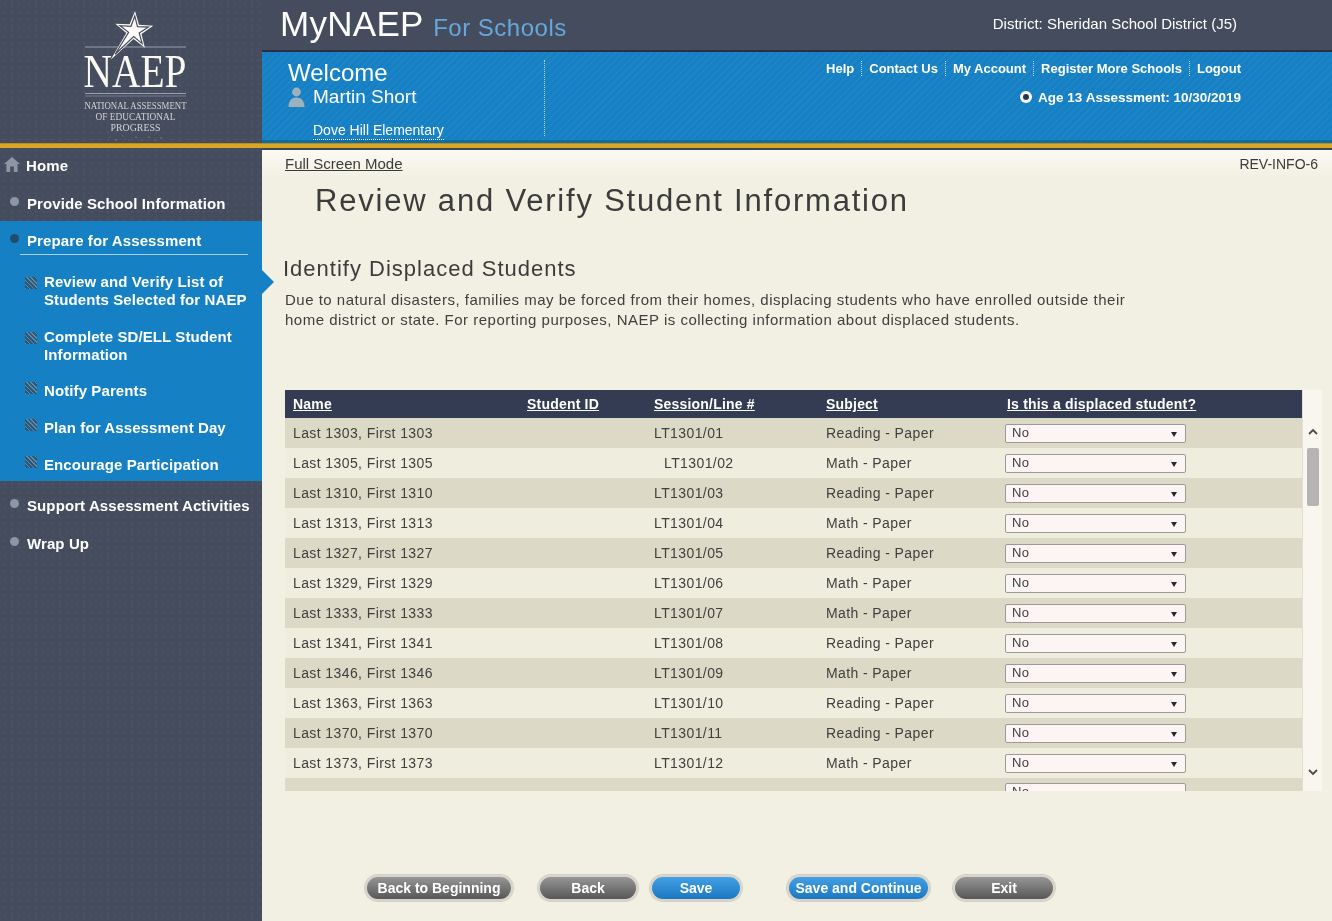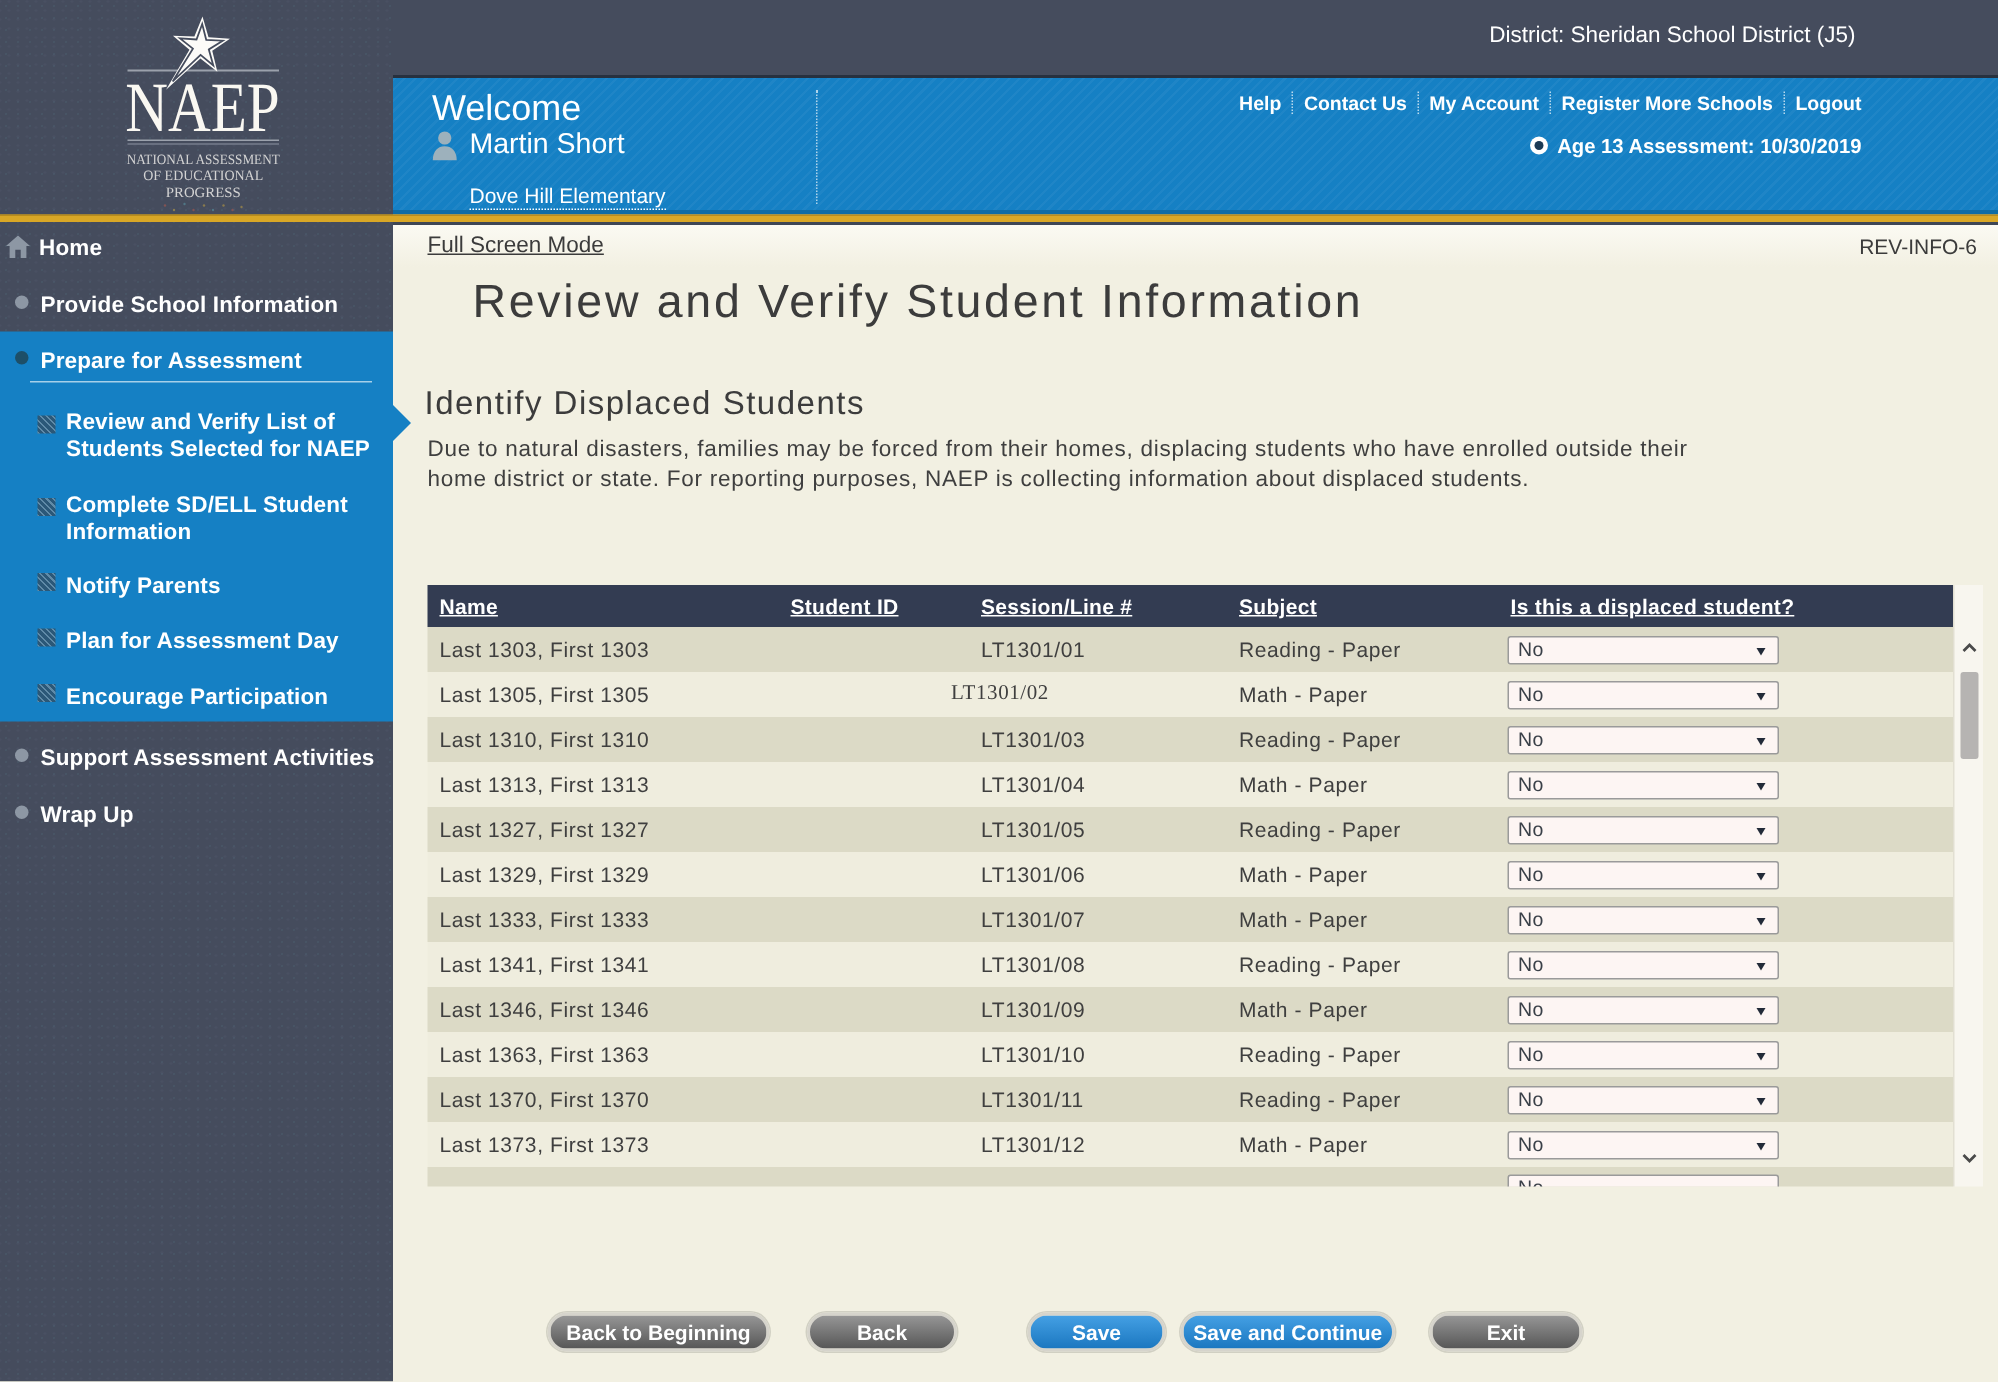--- a/index.html
+++ b/index.html
@@ -152,20 +152,21 @@
     <div class="navitem" style="top:497px;">
         <span class="bullet" style="top:2px;"></span>
         <span style="position:absolute; left:27px; top:0;">Support Assessment Activities</span>
       </div>
     <div class="navitem" style="top:535px;">
         <span class="bullet" style="top:2px;"></span>
         <span style="position:absolute; left:27px; top:0;">Wrap Up</span>
       </div>
   </div>
   <div id="tophead">
+    <div id="mynaep">MyNAEP <span id="forschools">For Schools</span></div>
     <div id="district">District: Sheridan School District (J5)</div>
   </div>
 
   <div id="welcome">
     <div class="vsep"></div>
     <div id="wtitle">Welcome</div>
     <div id="wicon">
       <svg width="17" height="20" viewBox="0 0 17 20">
         <circle cx="8.5" cy="5" r="4.4" fill="#9DB1BC"></circle>
         <path d="M0.5 20 C0.5 13.5 4 10.5 8.5 10.5 C13 10.5 16.5 13.5 16.5 20 Z" fill="#9DB1BC"></path>
@@ -196,21 +197,21 @@
         <span style="left:722px;">Is this a displaced student?</span>
       </div>
       <div class="trow odd" style="top:28px;">
           <span style="left:8px;">Last 1303, First 1303</span>
           <span style="left:369px;">LT1301/01</span>
           <span style="left:541px;">Reading - Paper</span>
           <div class="dd">No</div>
         </div>
       <div class="trow even" style="top:58px;">
           <span style="left:8px;">Last 1305, First 1305</span>
-          <span style="left:349px;font-family:Liberation Serif, serif;">LT1301/02</span>
+          <span style="left:379px;">LT1301/02</span>
           <span style="left:541px;">Math - Paper</span>
           <div class="dd">No</div>
         </div>
       <div class="trow odd" style="top:88px;">
           <span style="left:8px;">Last 1310, First 1310</span>
           <span style="left:369px;">LT1301/03</span>
           <span style="left:541px;">Reading - Paper</span>
           <div class="dd">No</div>
         </div>
       <div class="trow even" style="top:118px;">
@@ -276,20 +277,20 @@
           </svg>
         <div id="sthumb"></div>
         <svg class="chev" style="top:376px;" width="12" height="12" viewBox="0 0 12 12">
             <path d="M2 4 L6 8 L10 4" fill="none" stroke="#4A4A4A" stroke-width="1.8"></path>
           </svg>
       </div>
     </div>
 
     <div class="btn grey" style="left:103px; width:148px;">Back to Beginning</div>
     <div class="btn grey" style="left:276px; width:100px;">Back</div>
-    <div class="btn blue" style="left:423px; width:92px;">Save</div>
+    <div class="btn blue" style="left:388px; width:92px;">Save</div>
     <div class="btn blue" style="left:525px; width:143px;">Save and Continue</div>
     <div class="btn grey" style="left:691px; width:102px;">Exit</div>
   </div>
 
   <div id="navarrow"></div>
 
 </div>
 
 </body></html>

